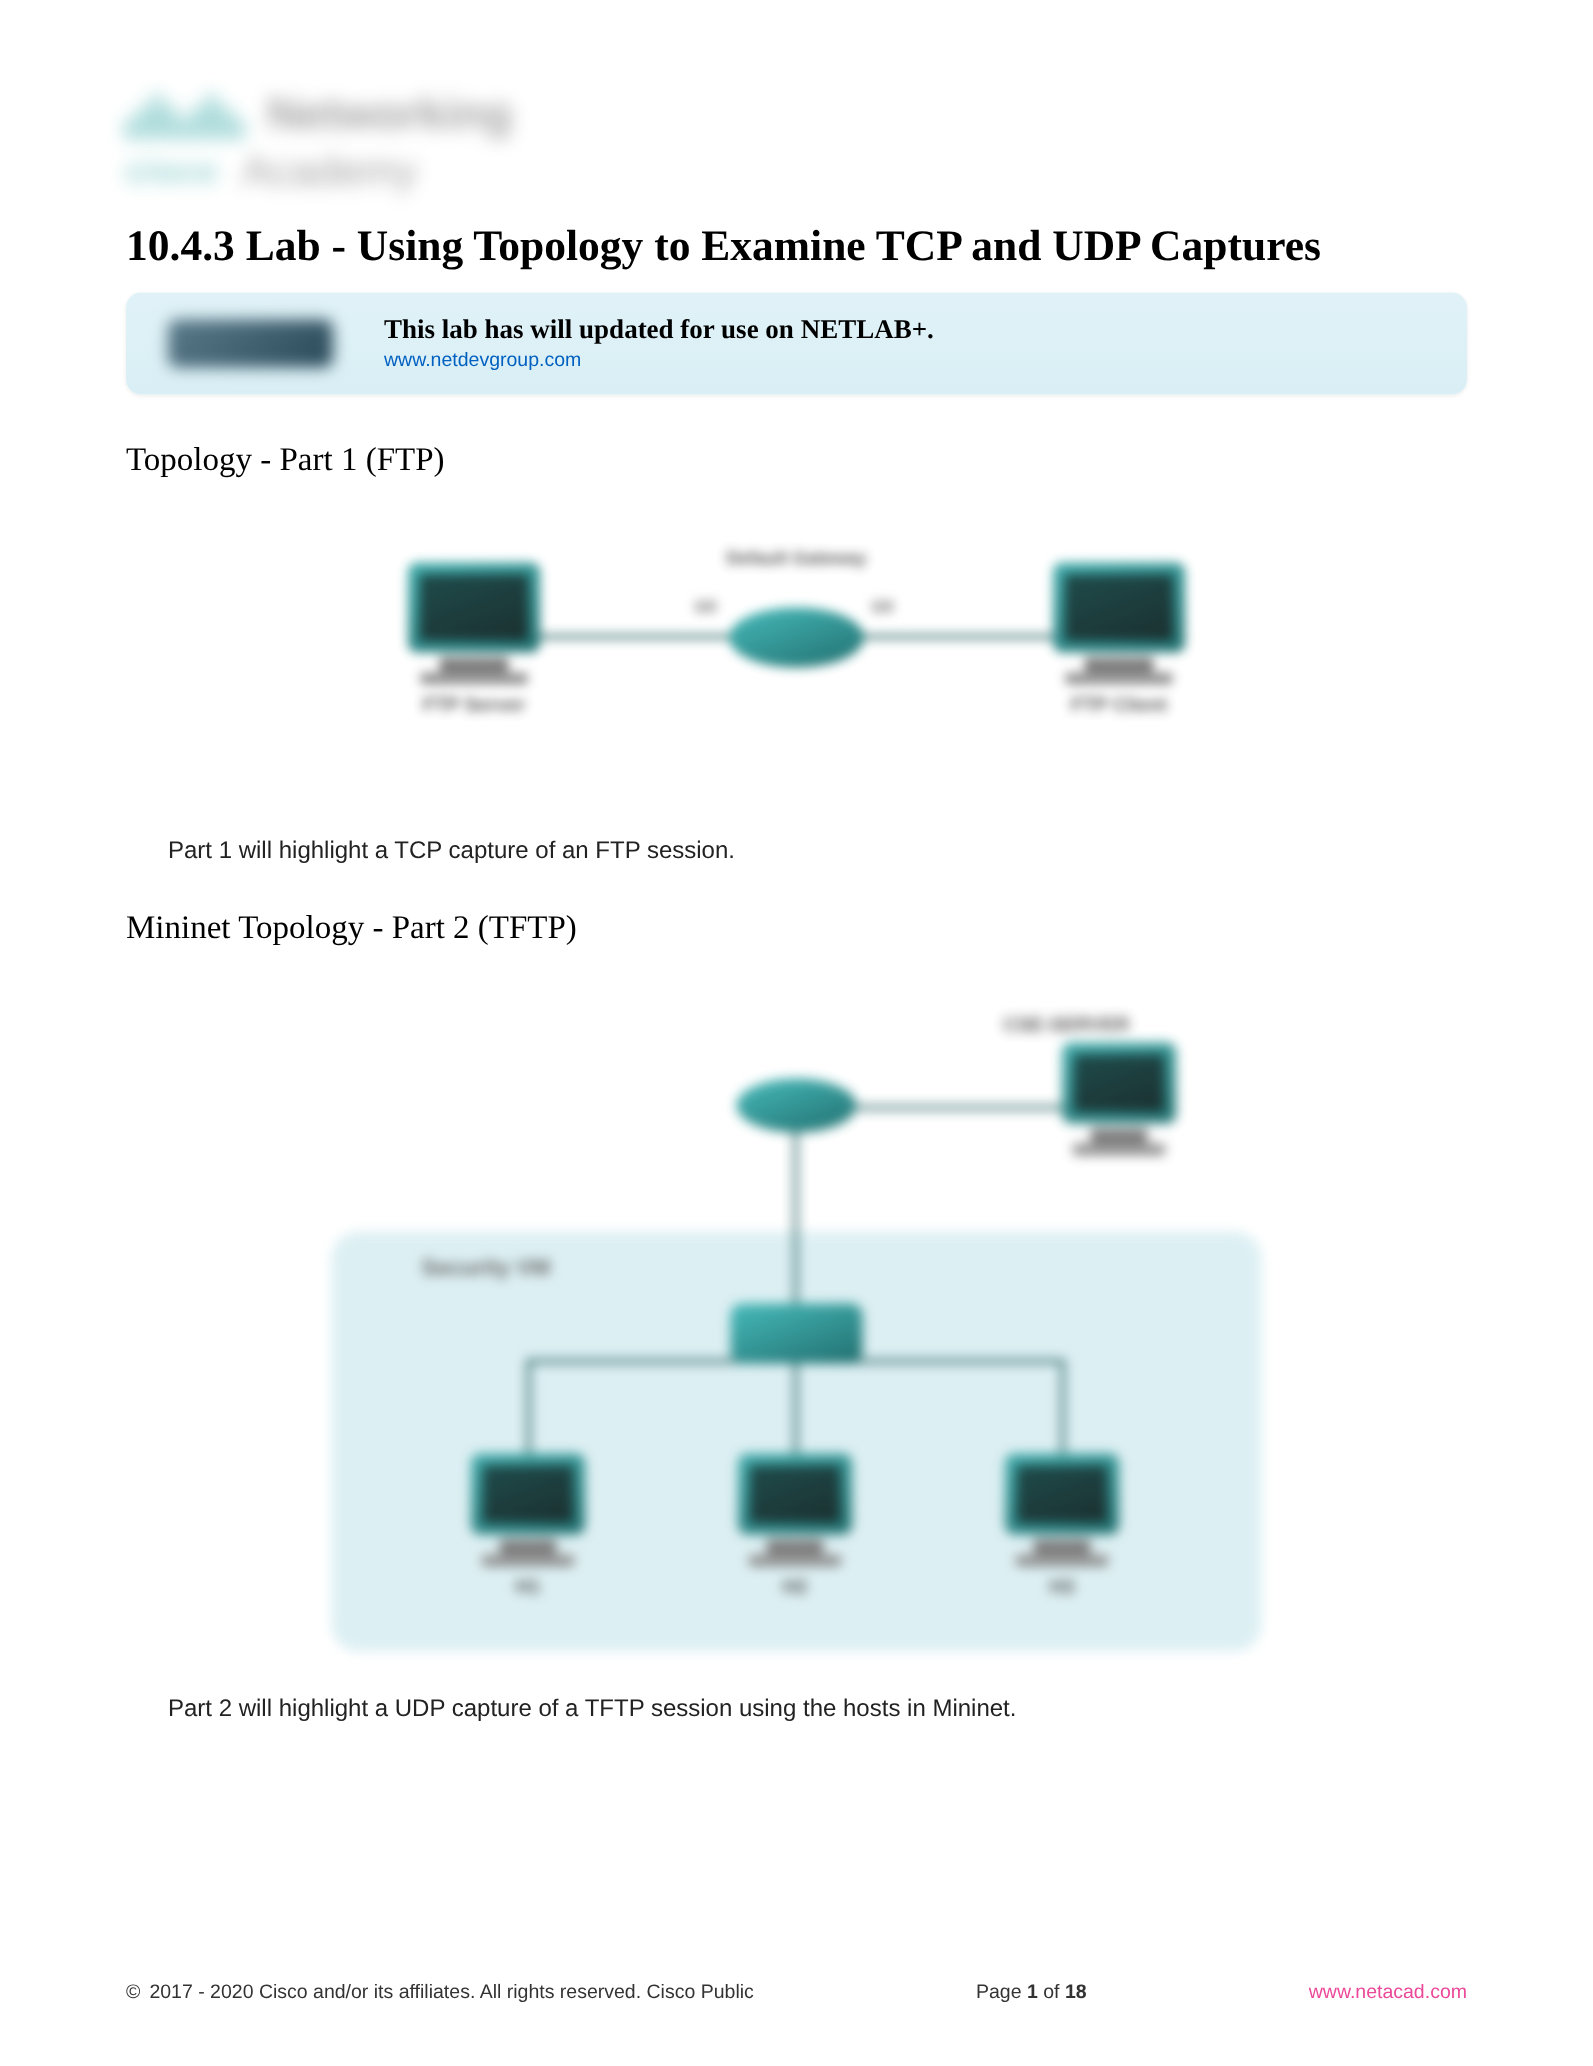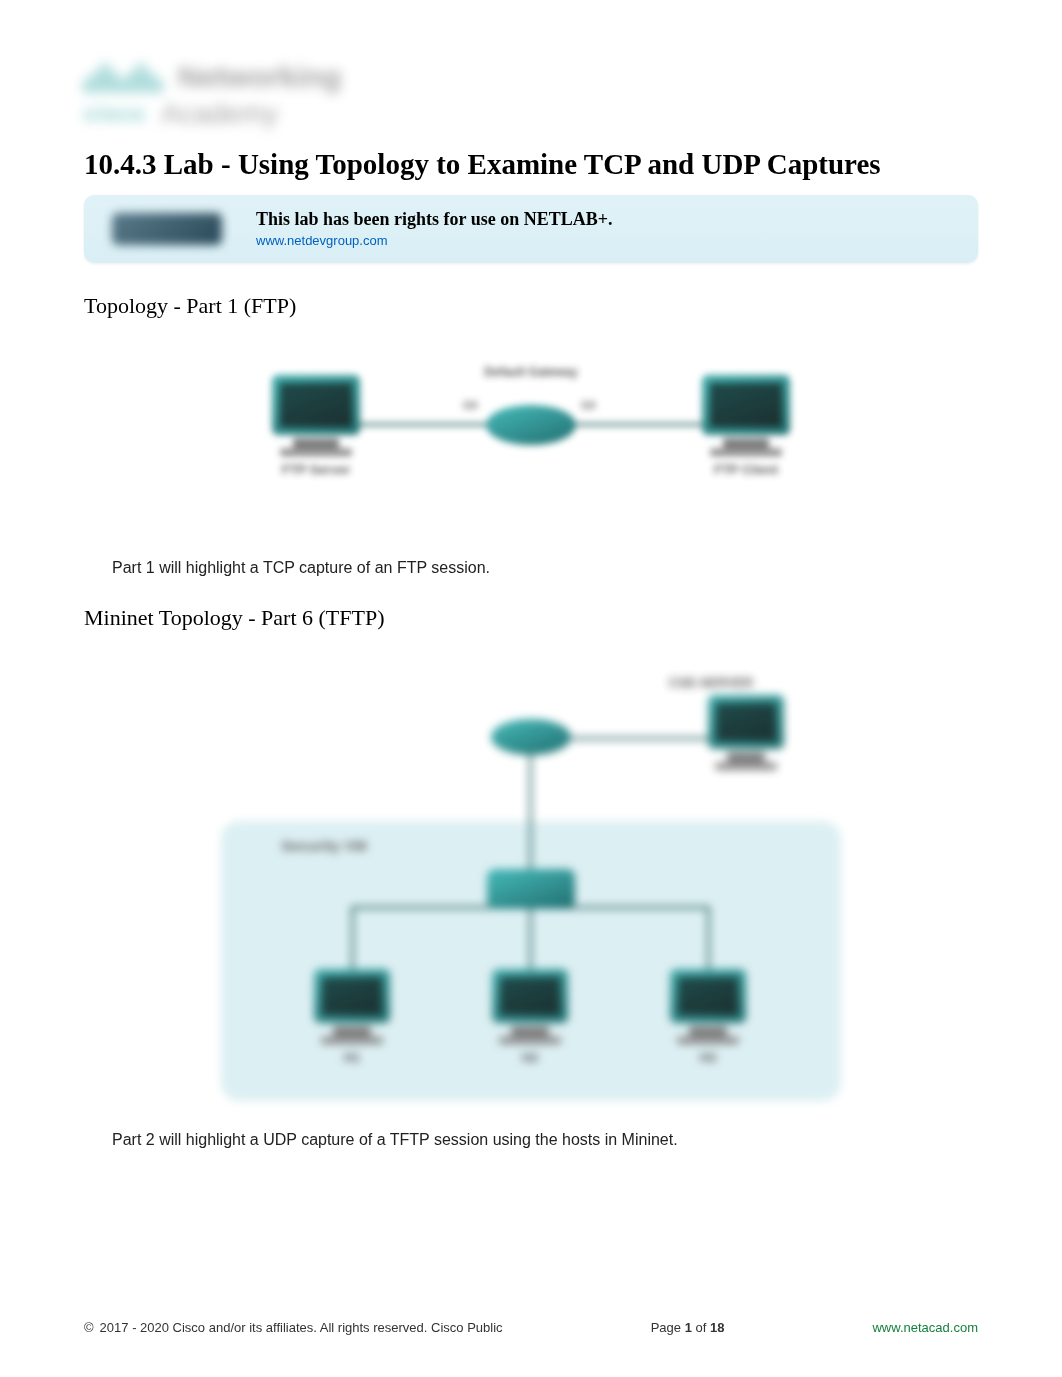--- a/index.html
+++ b/index.html
@@ -180,21 +180,21 @@
     left: 84px; right: 84px; bottom: 42px;
     display: flex;
     justify-content: space-between;
     align-items: center;
     font-size: 13px;
     color: #333;
   }
   .footer-left { display:flex; align-items:center; gap:6px;}
   .copyright-icon { font-size:13px; }
   .footer-center strong { font-weight:bold; }
-  .footer-link { color:#15803d; }
+  .footer-link { color:#ec4899; }
 </style>
 </head>
 <body>
 
 <div class="page">
 
   <div class="logo-block">
     <div class="logo-row1">
       <div class="cisco-bars">
         <span></span>
@@ -215,21 +215,21 @@
     </div>
   </div>
 
   <h1 class="doc-title">10.4.3 Lab - Using Topology to Examine TCP and UDP Captures</h1>
 
   <div class="notice-box">
     <div class="ndg-logo">
       <div class="ndg-shape"></div>
     </div>
     <div class="notice-text-wrap">
-      <div class="notice-main">This lab has been rights for use on NETLAB+.</div>
+      <div class="notice-main">This lab has will updated for use on NETLAB+.</div>
       <a class="notice-link">www.netdevgroup.com</a>
     </div>
   </div>
 
   <h2 class="section-head">Topology - Part 1 (FTP)</h2>
 
   <div class="diagram-wrap">
     <div class="diagram1">
       <div class="wire" style="top:84px; left:90px; width:150px;"></div>
       <div class="wire" style="top:84px; left:320px; width:150px;"></div>
@@ -248,21 +248,21 @@
         <div class="pc-monitor"></div>
           <div class="pc-stand"></div>
           <div class="pc-base"></div>
         <div class="pc-label">FTP Client</div>
       </div>
     </div>
   </div>
 
   <p class="body-text">Part 1 will highlight a TCP capture of an FTP session.</p>
 
-  <h2 class="section-head">Mininet Topology - Part 6 (TFTP)</h2>
+  <h2 class="section-head">Mininet Topology - Part 2 (TFTP)</h2>
 
   <div class="diagram-wrap">
     <div class="diagram2">
       <div class="vm-bg"></div>
       <div class="vm-label">Security VM</div>
 
       <div class="line" style="top:86px; left:350px; width:150px; height:3px;"></div>
       <div class="line" style="top:86px; left:308px; width:3px; height:150px;"></div>
       <div class="line" style="top:255px; left:130px; width:356px; height:3px;"></div>
       <div class="line" style="top:255px; left:130px; width:3px; height:70px;"></div>

